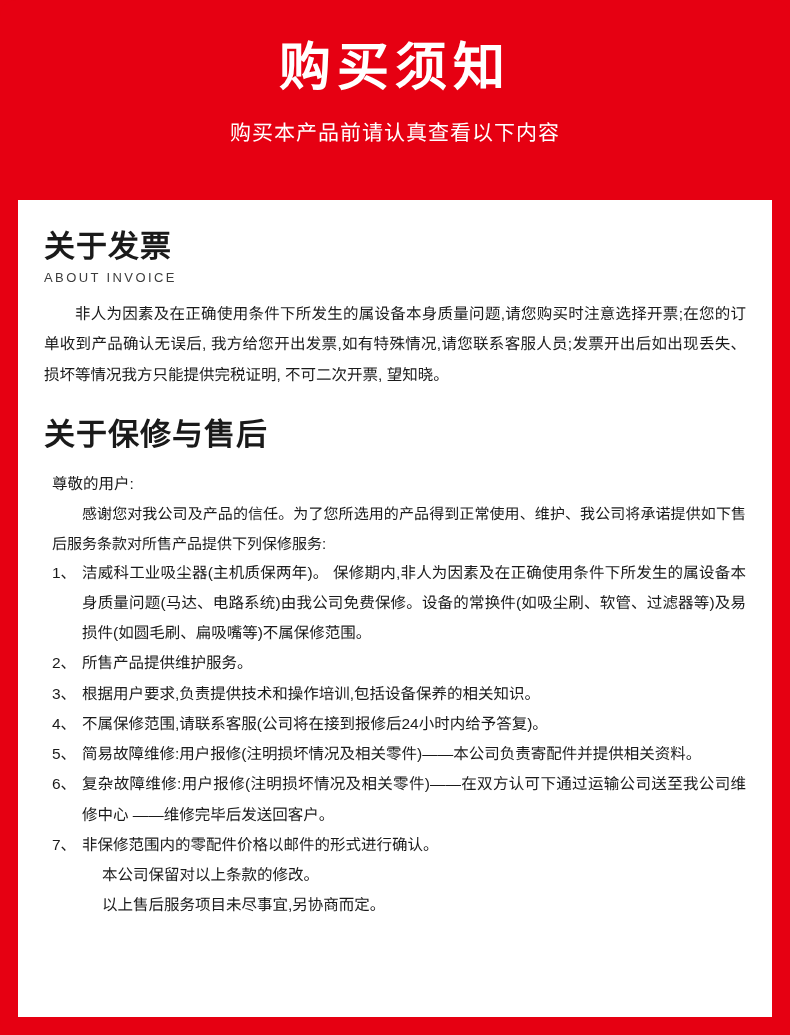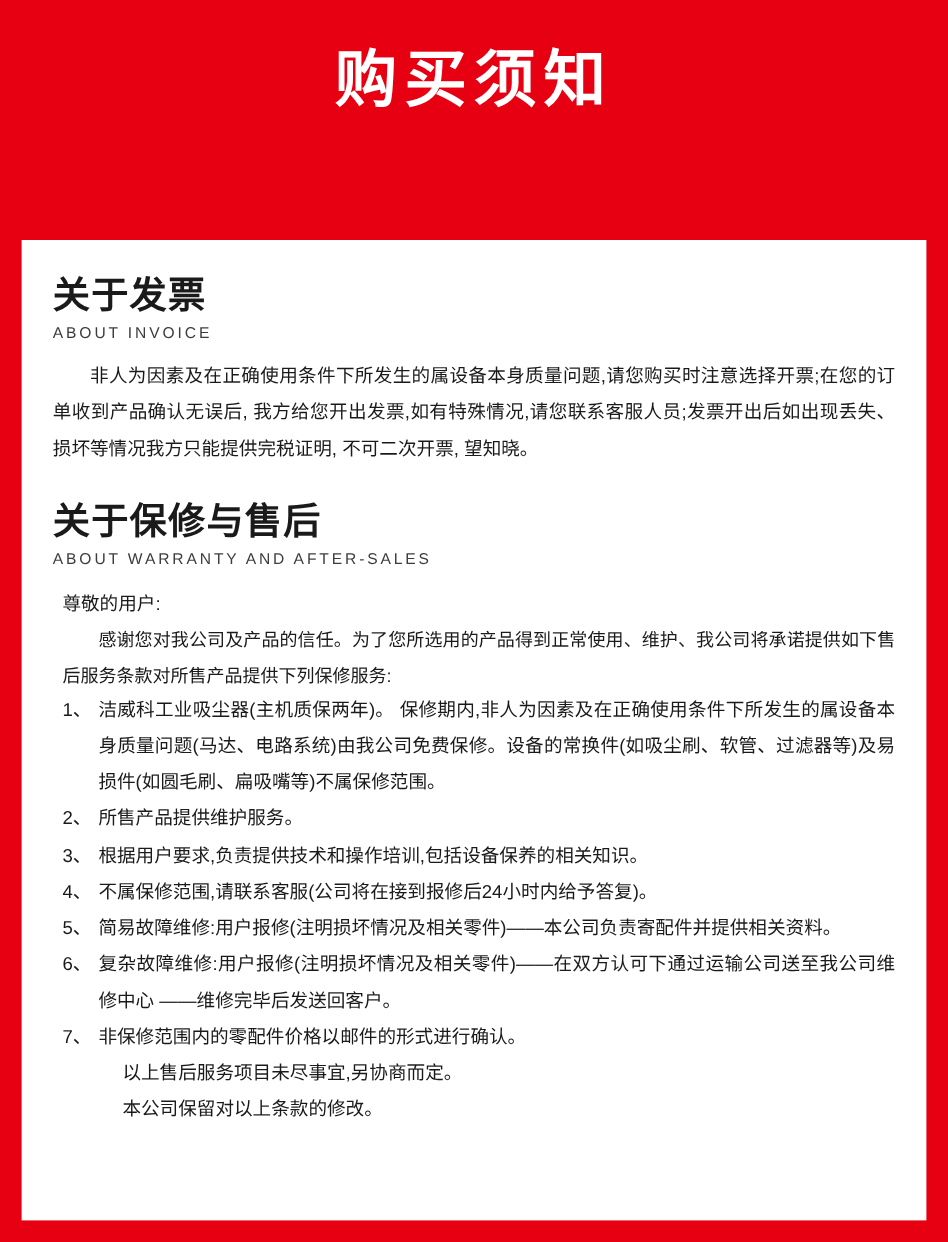--- a/index.html
+++ b/index.html
@@ -131,33 +131,33 @@
     padding-left: 58px;
   }
 </style>
 </head>
 <body>
 
 <div class="page">
 
   <div class="header">
     <h1 class="header-title">购买须知</h1>
+    <div class="header-sub">购买本产品前请认真查看以下内容</div>
   </div>
 
   <div class="card">
 
     <div class="block-invoice">
       <h2 class="section-heading">关于发票</h2>
       <div class="section-subheading">ABOUT INVOICE</div>
       <p class="para indent">非人为因素及在正确使用条件下所发生的属设备本身质量问题,请您购买时注意选择开票;在您的订单收到产品确认无误后, 我方给您开出发票,如有特殊情况,请您联系客服人员;发票开出后如出现丢失、损坏等情况我方只能提供完税证明, 不可二次开票, 望知晓。</p>
     </div>
 
     <div class="block-warranty">
       <h2 class="section-heading">关于保修与售后</h2>
-      <div class="section-subheading">ABOUT WARRANTY AND AFTER-SALES</div>
 
       <p class="greeting">尊敬的用户:</p>
       <p class="greeting-body">感谢您对我公司及产品的信任。为了您所选用的产品得到正常使用、维护、我公司将承诺提供如下售后服务条款对所售产品提供下列保修服务:</p>
 
       <ol class="terms">
         <li>
           <span class="num">1、</span>
           <span class="txt">洁威科工业吸尘器(主机质保两年)。 保修期内,非人为因素及在正确使用条件下所发生的属设备本身质量问题(马达、电路系统)由我公司免费保修。设备的常换件(如吸尘刷、软管、过滤器等)及易损件(如圆毛刷、扁吸嘴等)不属保修范围。</span>
         </li>
         <li>
@@ -179,18 +179,18 @@
         <li>
           <span class="num">6、</span>
           <span class="txt">复杂故障维修:用户报修(注明损坏情况及相关零件)——在双方认可下通过运输公司送至我公司维修中心 ——维修完毕后发送回客户。</span>
         </li>
         <li>
           <span class="num">7、</span>
           <span class="txt">非保修范围内的零配件价格以邮件的形式进行确认。</span>
         </li>
       </ol>
 
+      <div class="closing">本公司保留对以上条款的修改。</div>
       <div class="closing">以上售后服务项目未尽事宜,另协商而定。</div>
-      <div class="closing">本公司保留对以上条款的修改。</div>
     </div>
 
   </div>
 </div>
 
 </body></html>

